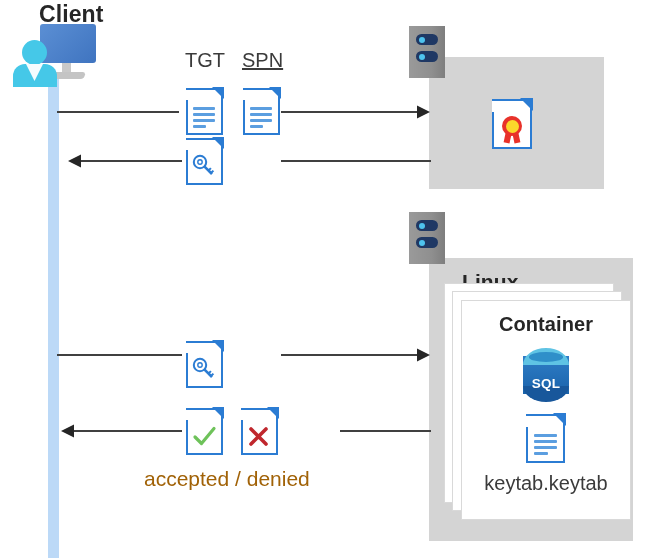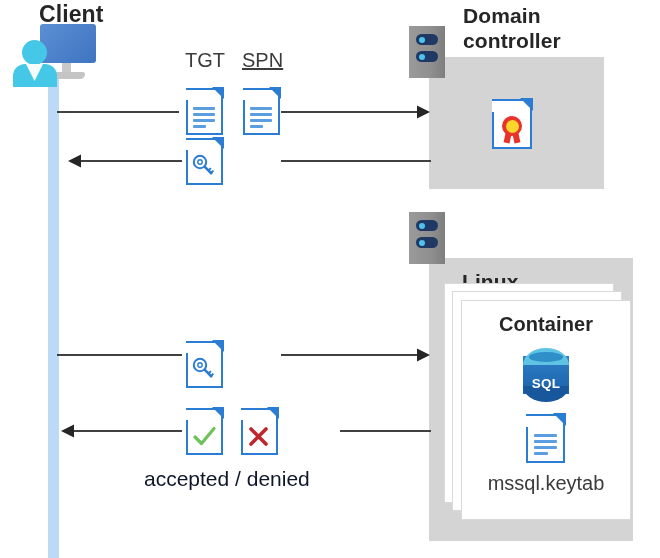--- a/index.html
+++ b/index.html
@@ -22,21 +22,21 @@
   }
   .t-client{font-size:23px;}
   .t-dc{font-size:21px;}
   .t-linux{font-size:21px;margin-top:48px;}
   .t-container{font-size:20px;}
   .plain-label{
     font-size:20px;color:#3b3b3b;font-weight:normal;
     white-space:nowrap;
   }
   .msg-label{
-    font-size:21px;color:#0f172a;white-space:nowrap;
+    font-size:21px;color:#a16207;white-space:nowrap;
   }
 
   
   .lifeline{background:#bcd9f7;}
 
   
   .zone{background:#d4d4d4;}
 
   
   .server-ico{position:absolute;}
@@ -147,22 +147,20 @@
   <div class="abs zone" style="left:429px;top:57px;width:175px;height:132px;"></div>
 
   <div class="abs server-ico" style="left:409px;top:26px;width:36px;height:52px;">
     <div class="server-body"></div>
     <div class="server-bar" style="left:7px;top:8px;width:22px;height:11px;"></div>
     <div class="server-dot" style="left:10px;top:11px;width:6px;height:6px;"></div>
     <div class="server-bar" style="left:7px;top:25px;width:22px;height:11px;"></div>
     <div class="server-dot" style="left:10px;top:28px;width:6px;height:6px;"></div>
   </div>
 
-  <div class="abs node-title t-dc" style="left:463px;top:3px;">Domain</div>
-  <div class="abs node-title t-dc" style="left:463px;top:28px;">controller</div>
 
   <div class="abs doc" style="left:492px;top:99px;width:40px;height:50px;">
     <div class="page"></div>
     <div class="fold" style="border-width:0 13px 13px 0;right:-1px;top:-1px;
          border-color:transparent #2b7cd3 transparent transparent;"></div>
     <div class="abs" style="left:0;top:0;width:27px;height:13px;background:#ffffff;
          border-top:2.6px solid #2b7cd3;box-sizing:border-box;"></div>
 
     <div class="ribbon" style="left:13px;top:30px;width:6px;height:14px;
          transform:rotate(12deg);"></div>
@@ -203,21 +201,21 @@
     <div class="fold" style="border-width:0 13px 13px 0;right:-1px;top:-1px;
          border-color:transparent #2b7cd3 transparent transparent;"></div>
     <div class="abs" style="left:0;top:0;width:26px;height:13px;background:#ffffff;
          border-top:2.6px solid #2b7cd3;box-sizing:border-box;"></div>
     <div class="line-row" style="left:8px;top:20px;width:23px;height:3px;"></div>
     <div class="line-row" style="left:8px;top:26px;width:23px;height:3px;"></div>
     <div class="line-row" style="left:8px;top:32px;width:23px;height:3px;"></div>
     <div class="line-row" style="left:8px;top:38px;width:14px;height:3px;"></div>
   </div>
 
-  <div class="abs plain-label" style="left:461px;top:472px;width:170px;text-align:center;">mssql.keytab</div>
+  <div class="abs plain-label" style="left:461px;top:472px;width:170px;text-align:center;">keytab.keytab</div>
 
   <svg class="abs" width="430" height="20" style="left:55px;top:102px;" viewBox="0 0 430 20">
     <line x1="2" y1="10" x2="124" y2="10" stroke="#404040" stroke-width="1.8"></line>
     <line x1="226" y1="10" x2="362" y2="10" stroke="#404040" stroke-width="1.8"></line>
     <polygon points="362,3.5 375,10 362,16.5" fill="#262626"></polygon>
   </svg>
 
   <div class="abs plain-label" style="left:185px;top:49px;">TGT</div>
   <div class="abs plain-label" style="left:242px;top:49px;text-decoration:underline;">SPN</div>
 

